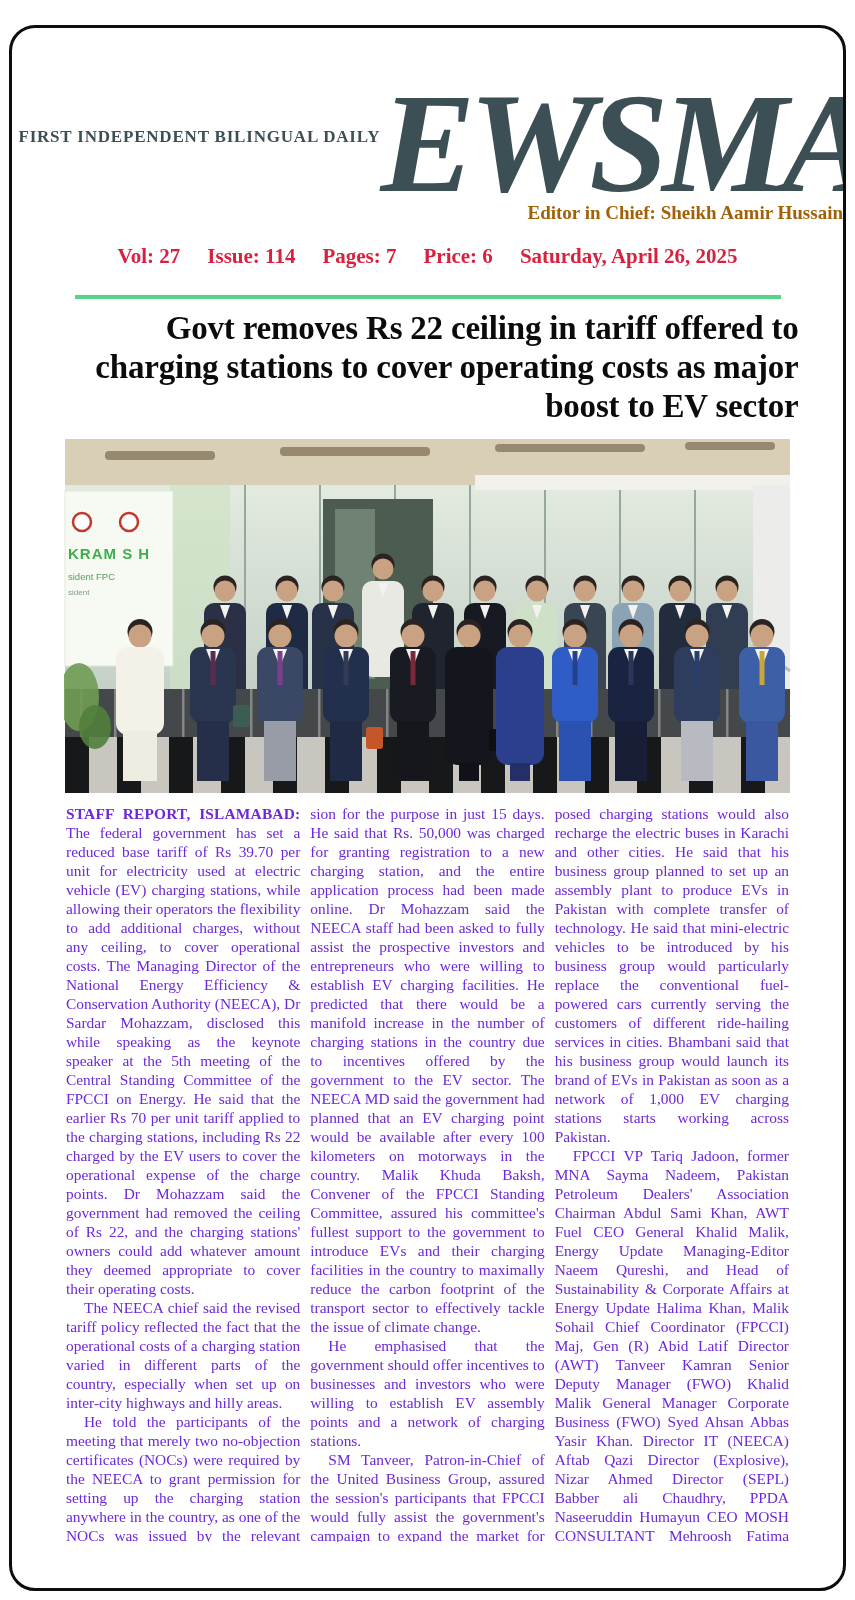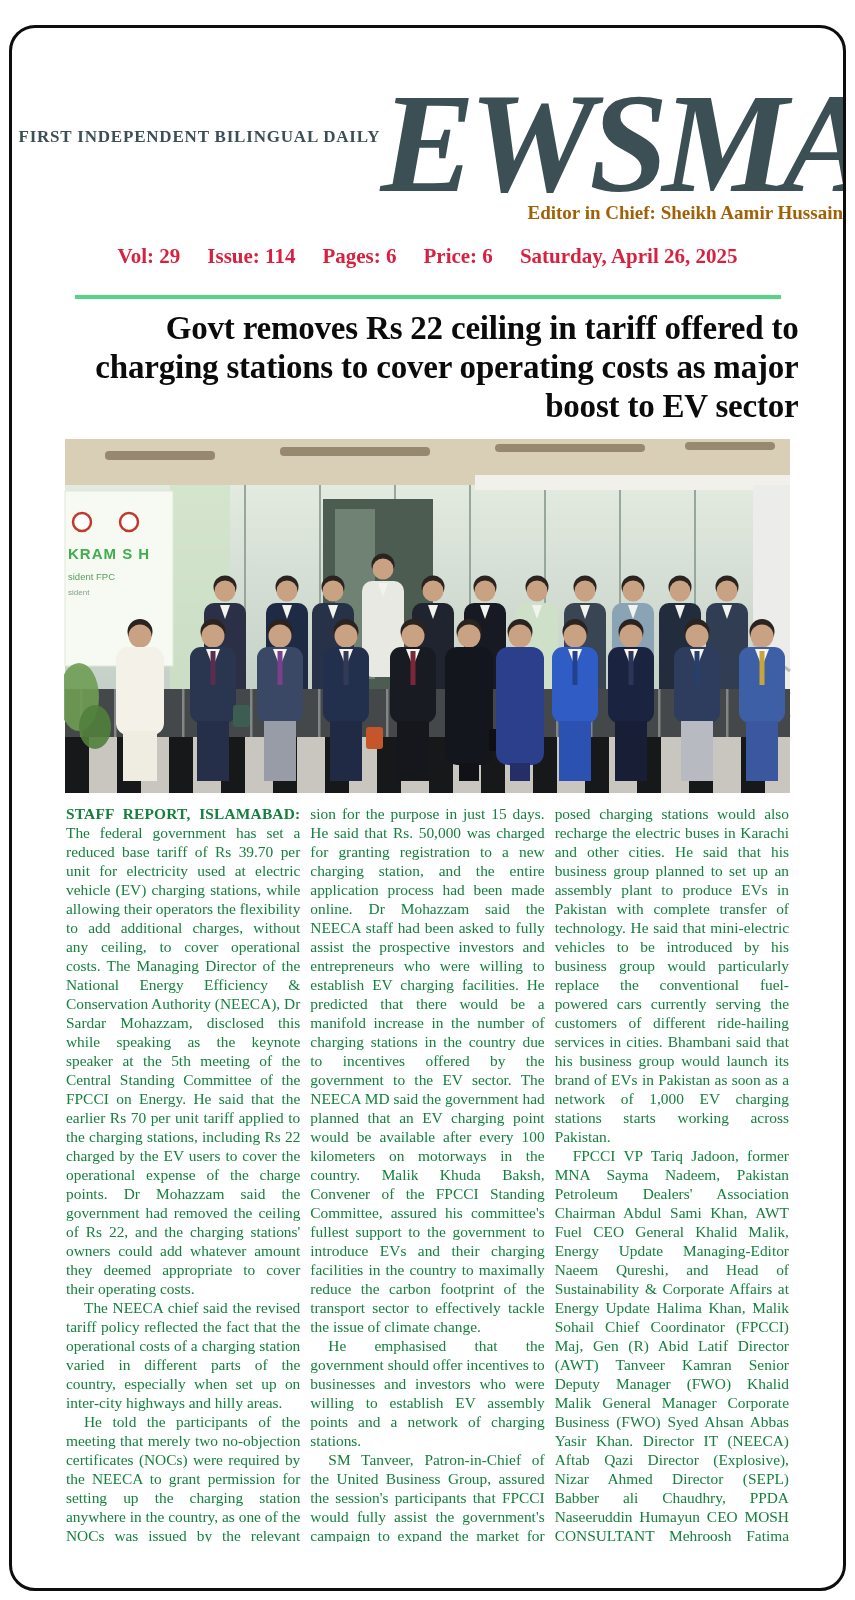--- a/index.html
+++ b/index.html
@@ -24,21 +24,21 @@
 
   .rule-green{height:4px;background:#53d586;width:706px;margin:26px auto 0;}
 
   .headline{font-weight:700;font-size:33px;line-height:39px;color:#0b0b0b;
             text-align:right;max-width:742px;margin:10px auto 0;letter-spacing:-.2px;}
 
   .photo-wrap{width:727px;margin:13px auto 0;}
   .photo-wrap svg{display:block;}
 
   .article{display:flex;gap:10px;margin:11px 54px 0;height:738px;overflow:hidden;}
-  .col{flex:1;font-size:15.4px;line-height:19px;color:#15803d;text-align:justify;}
+  .col{flex:1;font-size:15.4px;line-height:19px;color:#6d28d9;text-align:justify;}
   .col p{margin:0;}
   .col p.ind{text-indent:18px;}
   .col b{letter-spacing:.2px;}
 </style>
 </head>
 <body>
 
 <div class="page">
   <div class="frame">
 
@@ -47,23 +47,23 @@
       <div class="mast-center">
         <div class="tagline">PAKISTAN'S FIRST INDEPENDENT BILINGUAL DAILY</div>
         <div class="mast-mid">EWSMAR</div>
       </div>
       <span class="mast-big">T</span>
     </div>
 
     <div class="editor-line">Editor in Chief: Sheikh Aamir Hussain</div>
 
     <div class="info-line">
-      <span>Vol: 29</span>
+      <span>Vol: 27</span>
       <span>Issue: 114</span>
-      <span>Pages: 6</span>
+      <span>Pages: 7</span>
       <span>Price: 6</span>
       <span>Saturday, April 26, 2025</span>
     </div>
 
     <div class="rule-green"></div>
 
     <h1 class="headline">Govt removes Rs 22 ceiling in tariff offered to charging stations to cover operating costs as major boost to EV sector</h1>
 
     <div class="photo-wrap">
       <svg width="727" height="354" viewBox="0 0 725 354">

